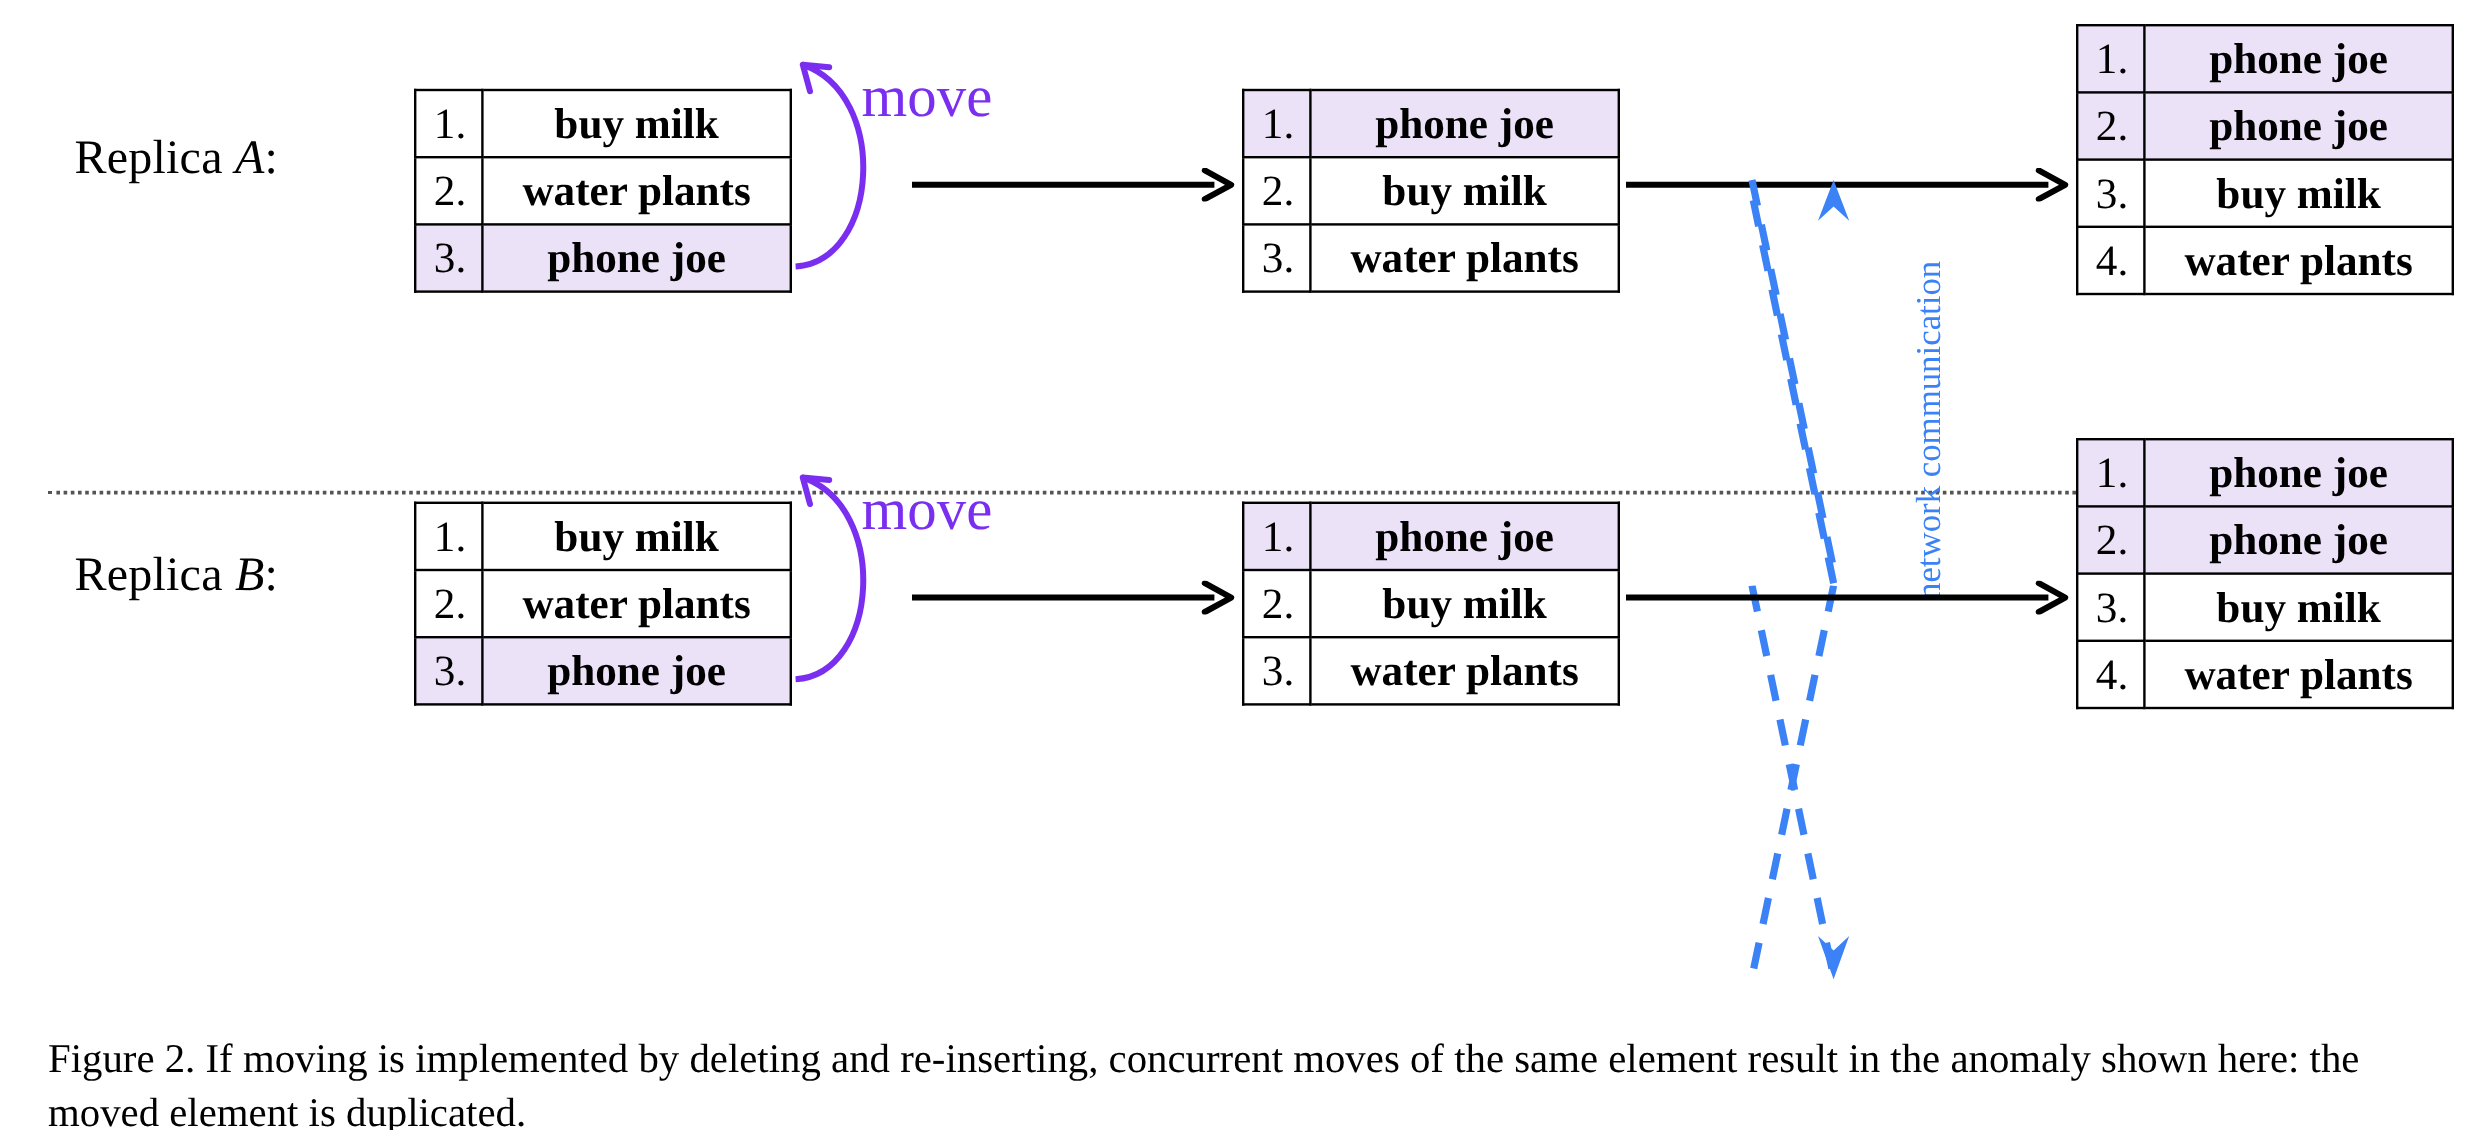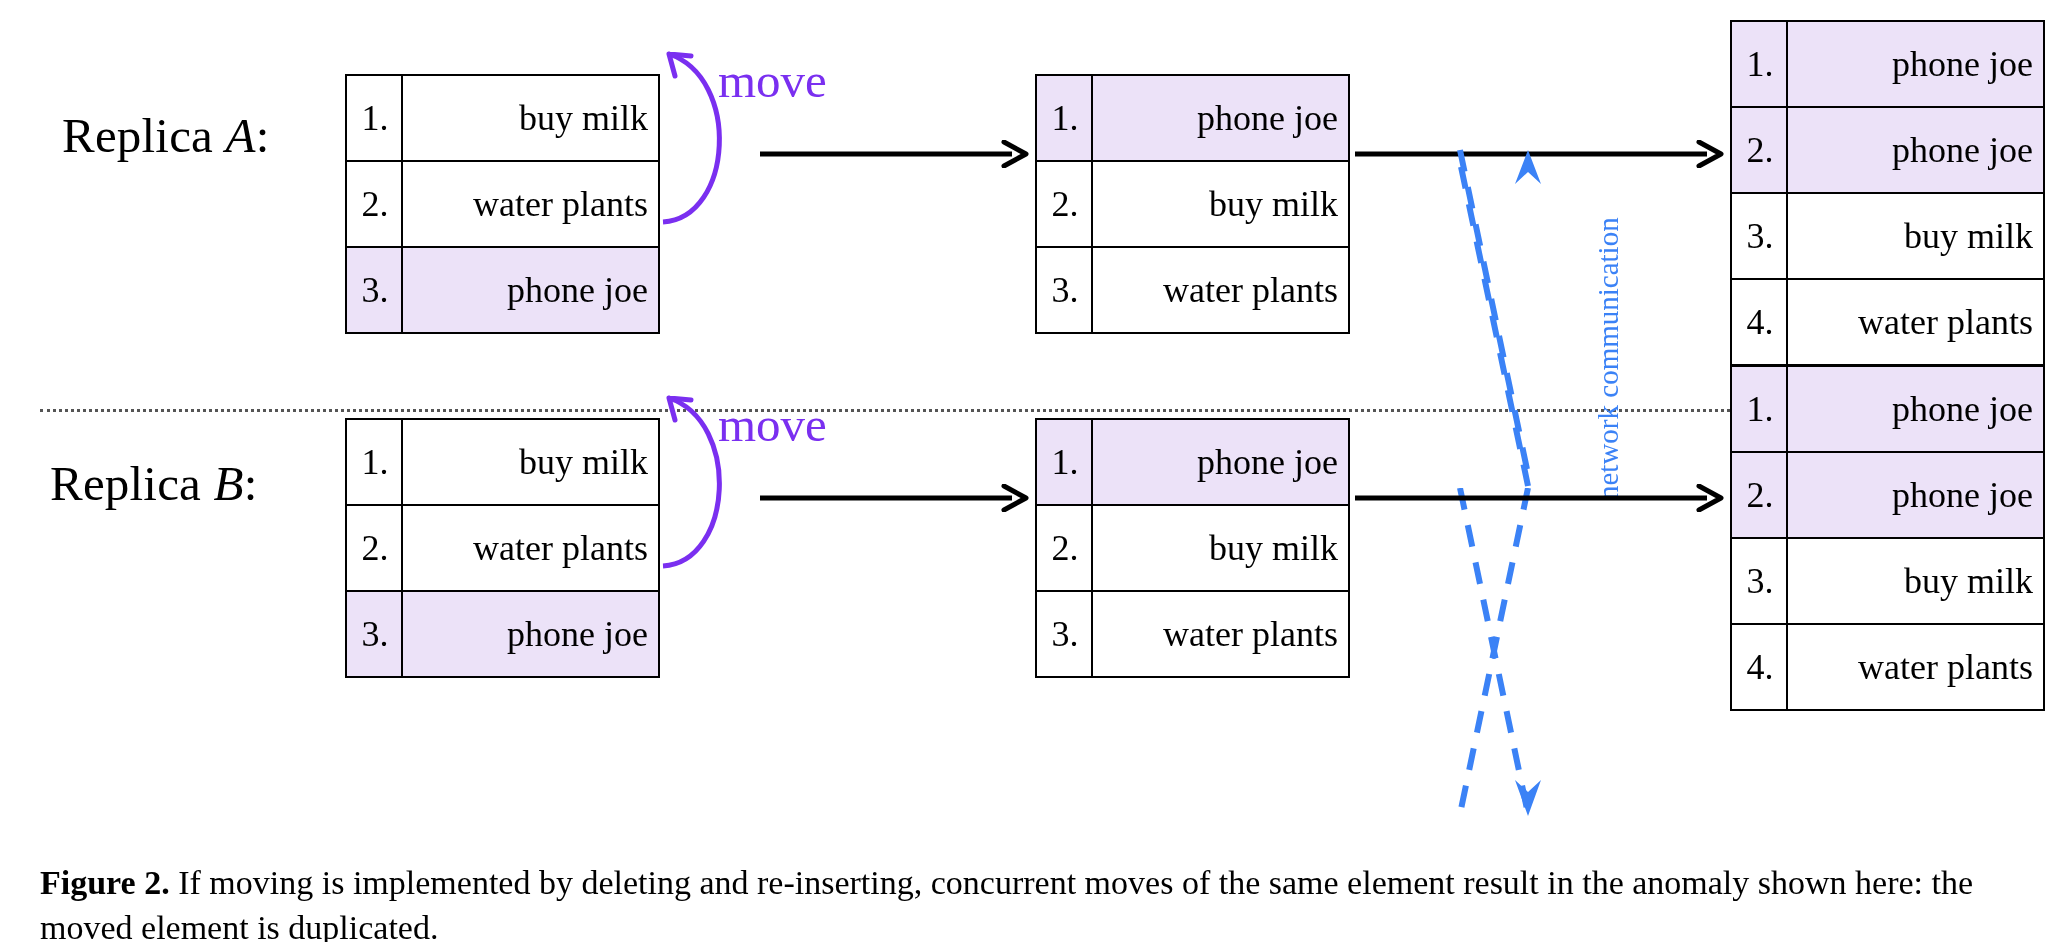--- a/index.html
+++ b/index.html
@@ -9,21 +9,21 @@
   body {
     width: 2066px; height: 942px;
     font-family: "Liberation Serif", "DejaVu Serif", serif;
     position: relative;
     overflow: hidden;
   }
   #stage { position: absolute; left: 0; top: 0; width: 2066px; height: 942px; }
 
   .replica-label {
     position: absolute;
-    font-size: 49px;
+    font-size: 40px;
     color: #000;
     white-space: nowrap;
     letter-spacing: 0.2px;
   }
   .replica-label .ital { font-style: italic; }
 
   
   .list-table {
     position: absolute;
     border-collapse: collapse;
@@ -37,22 +37,23 @@
     color: #000;
     padding: 0;
     line-height: 1;
   }
   .list-table td.num {
     width: 52px;
     text-align: center;
     padding-left: 2px;
   }
   .list-table td.item {
-    text-align: right;
-    padding: 15px 10px;
+    text-align: center;
+    padding: 0 10px;
+    font-weight: bold;
   }
   .list-table tr.hl td { background: #ece2f8; }
 
   
   .flow-arrow { position: absolute; }
   .move-label {
     position: absolute;
     font-size: 49px;
     color: #7a2ff0;
     white-space: nowrap;
@@ -80,21 +81,21 @@
   .caption {
     position: absolute;
     left: 40px;
     top: 860px;
     width: 1998px;
     font-size: 34px;
     line-height: 1.33;
     color: #000;
     text-align: left;
   }
-  .caption b { font-weight: bold; }
+  .caption b { font-weight: normal; }
 </style>
 </head>
 <body>
 
 <div id="stage">
 
   <div class="replica-label" style="left:62px; top:107px;">
     <span>Replica </span><span class="ital">A</span><span>:</span>
   </div>
 
@@ -178,21 +179,21 @@
     <line x1="128" y1="338" x2="60" y2="14" stroke="#3b82f6" stroke-width="6" stroke-dasharray="22 16"></line>
     <path d="M 115 36 L 128 2 L 141 36 L 128 24 Z" fill="#3b82f6"></path>
   </svg>
   <svg class="net-svg" style="left:1400px; top:488px;" width="200" height="340">
     <line x1="128" y1="0" x2="60" y2="326" stroke="#3b82f6" stroke-width="6" stroke-dasharray="22 16"></line>
     <line x1="60" y1="0" x2="128" y2="326" stroke="#3b82f6" stroke-width="6" stroke-dasharray="22 16"></line>
     <path d="M 115 292 L 128 328 L 141 292 L 128 304 Z" fill="#3b82f6"></path>
   </svg>
   <div class="net-label" style="left:1592px; top:500px;">network communication</div>
 
-  <div class="replica-label" style="left:50px; top:455px;">
+  <div class="replica-label" style="left:62px; top:455px;">
     <span>Replica </span><span class="ital">B</span><span>:</span>
   </div>
 
   <table class="list-table" style="left:345px; top:418px; width:315px;">
     <tbody>
         <tr>
           <td class="num">1.</td>
           <td class="item">buy milk</td>
         </tr>
         <tr>

